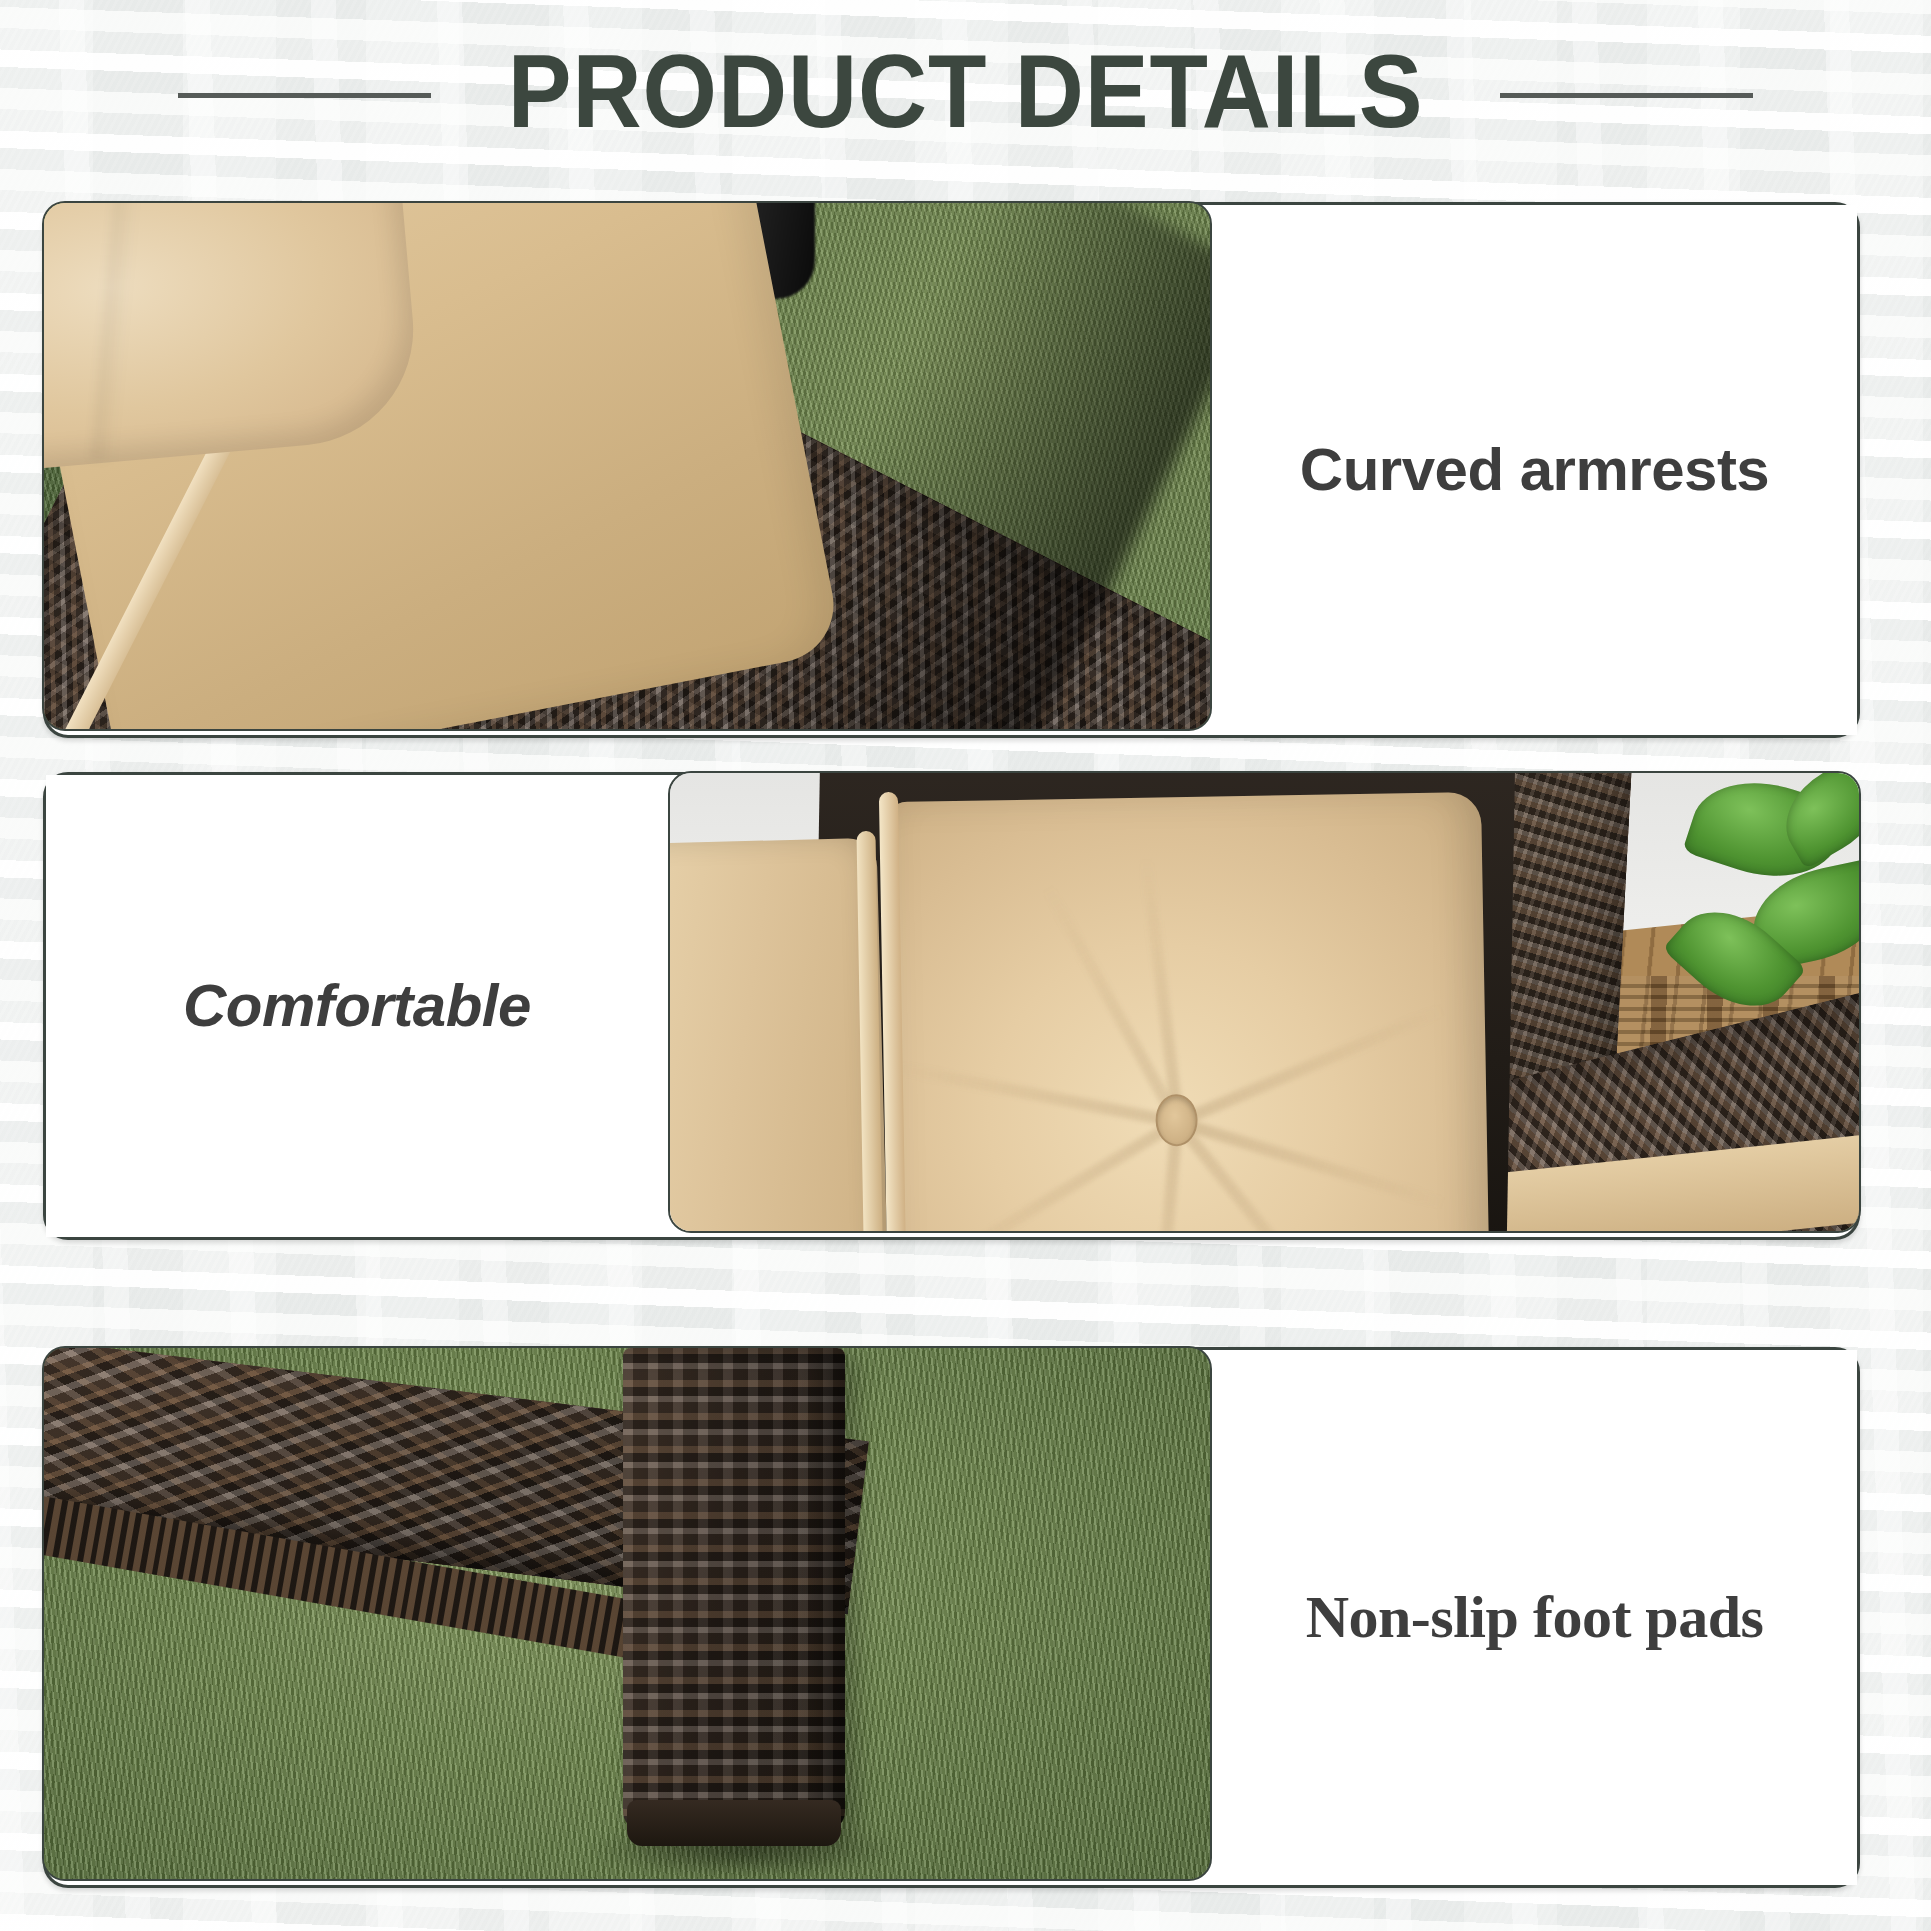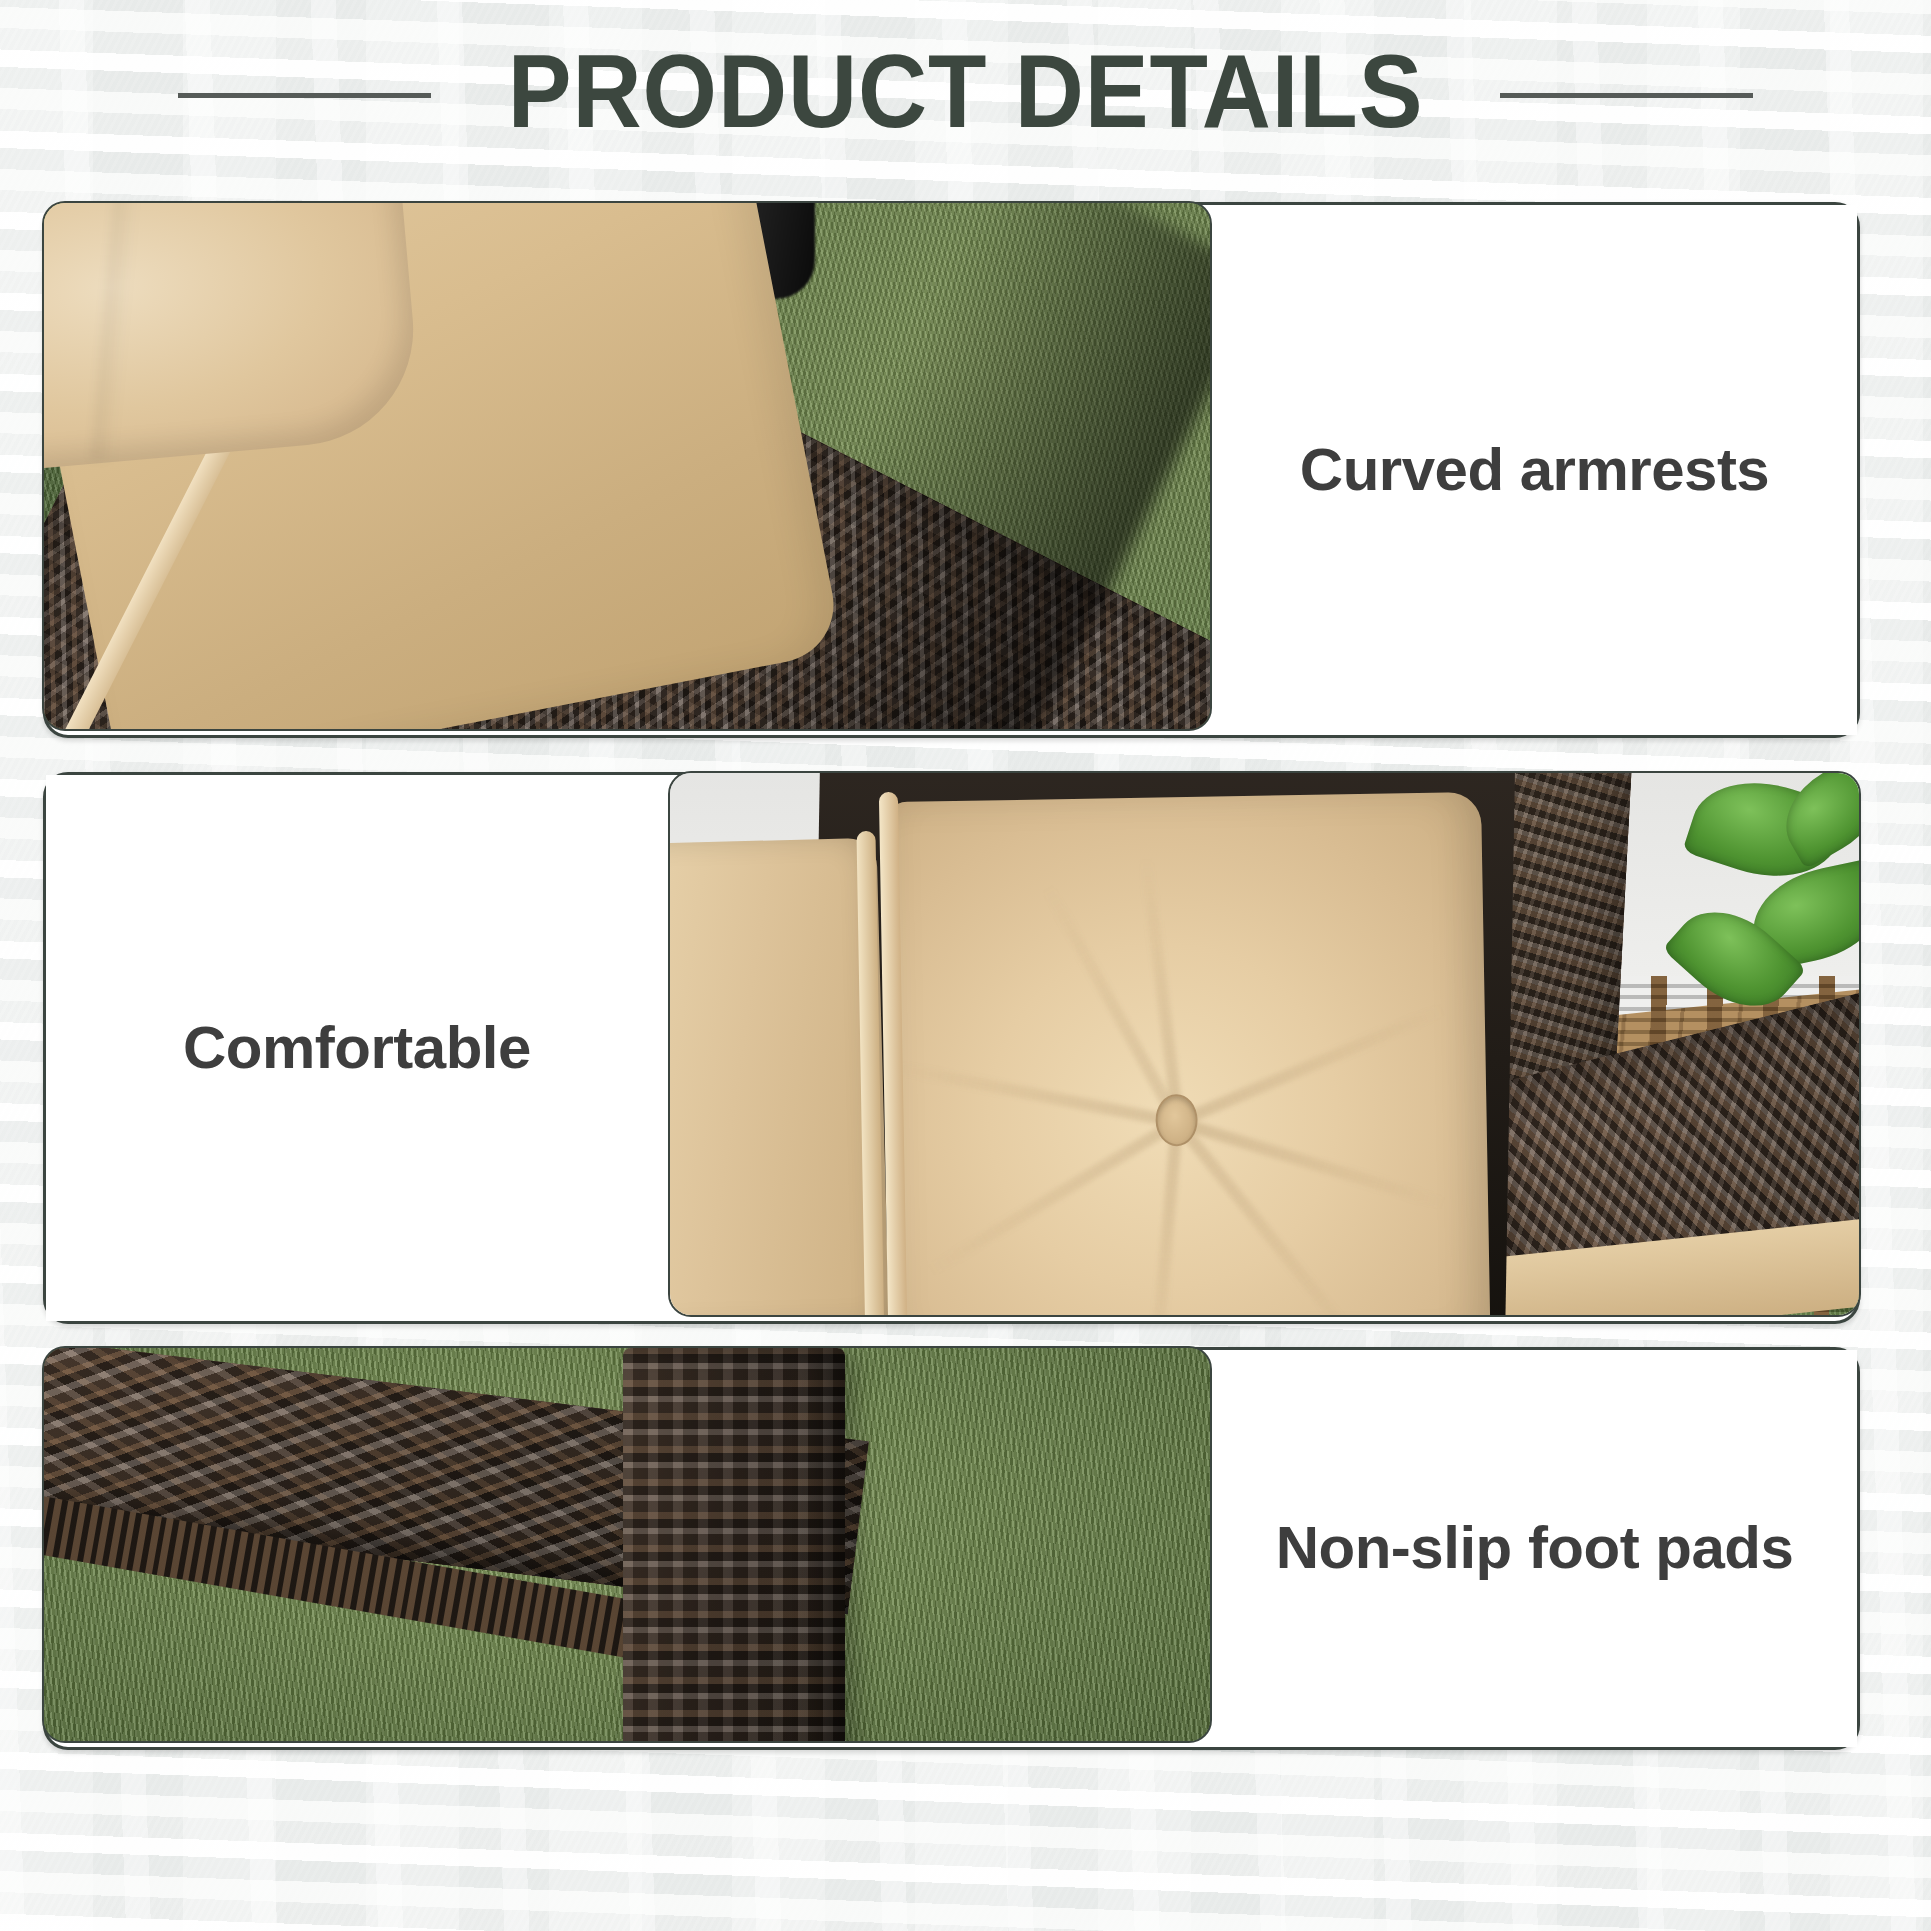--- a/index.html
+++ b/index.html
@@ -103,22 +103,22 @@
     left: 43px;
     width: 1817px;
     background: #ffffff;
     border: 3.9px solid #3b4540;
     border-radius: 25px;
     overflow: visible;
     display: flex;
     box-shadow: 0 2.9px 4.8px rgba(0,0,0,0.14);
   }
   #row-1 { top: 202px;  height: 536px; }
-  #row-2 { top: 772px;  height: 552px; }
-  #row-3 { top: 1347px; height: 403px; }
+  #row-2 { top: 772px;  height: 468px; font-style: italic; }
+  #row-3 { top: 1347px; height: 541px; font-family: Liberation Serif, serif; }
 
   .photo {
     position: relative;
     height: 100%;
     overflow: hidden;
     border: 2.9px solid #3b4540;
     flex: 0 0 auto;
   }
   .photo.left  { border-radius: 23px 23px 23px 23px; margin: -3.9px 0 -3.9px -3.9px; }
   .photo.right { border-radius: 23px 23px 23px 23px; margin: -3.9px -3.9px -3.9px 0; }

